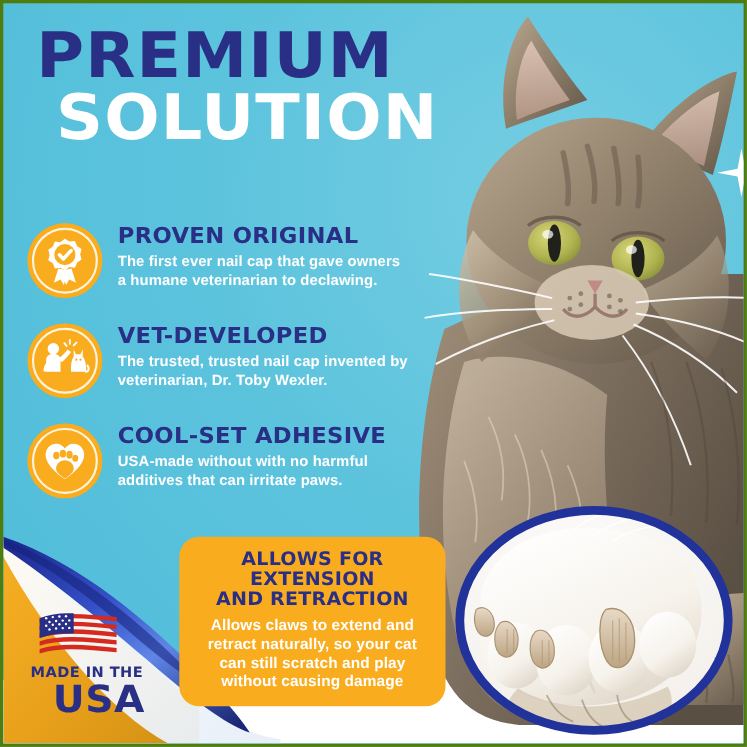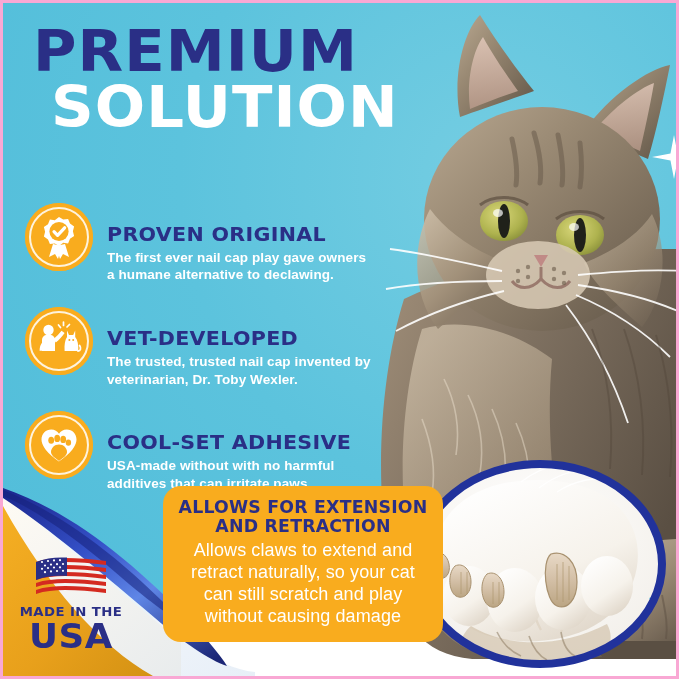--- a/index.html
+++ b/index.html
@@ -3,21 +3,21 @@
 <meta charset="utf-8">
 <style>
   html,body{margin:0;padding:0;}
   body{
     width:679px;height:679px;overflow:hidden;
     font-family:"Liberation Sans",sans-serif;
     background:#ffffff;
   }
   .stage{
     position:relative;width:679px;height:679px;overflow:hidden;
-    background:#f9a8d4;
+    background:#4d7c0f;
   }
   
   .bg{
     position:absolute;left:3px;top:3px;width:673px;height:673px;
     background:radial-gradient(ellipse at 72% 26%, #74cde2 0%, #5cc3dd 45%, #4fbcd9 100%);
     overflow:hidden;
   }
   .bg-bottom-white{
     position:absolute;left:0;bottom:0;width:100%;height:58px;background:#ffffff;
   }
@@ -56,59 +56,59 @@
   .f-icon{
     flex:0 0 auto;width:68px;height:68px;border-radius:50%;
     background:#f9ac1e;position:relative;margin-right:14px;
     box-shadow:inset 0 0 0 3px #f9ac1e;
   }
   .f-icon:before{
     content:"";position:absolute;left:4px;top:4px;right:4px;bottom:4px;
     border-radius:50%;border:2px solid #ffffff;opacity:.85;
   }
   .f-icon svg{position:absolute;left:11px;top:11px;width:46px;height:46px;}
-  .f-text{flex:1 1 auto;padding-top:1px;margin-top:20px;}
+  .f-text{flex:1 1 auto;padding-top:1px;}
   .f-title{
     font-family:"DejaVu Sans",sans-serif;font-weight:bold;
     font-size:20px;color:#2a2f86;letter-spacing:.3px;line-height:1.08;
     transform:scaleX(1.03);transform-origin:left center;margin-bottom:3px;
   }
   .f-body{
     font-size:13.5px;color:#ffffff;font-weight:bold;line-height:1.32;
     letter-spacing:.1px;max-width:268px;
   }
 
   
   .curl-wrap{position:absolute;left:0;bottom:0;width:270px;height:230px;z-index:8;}
   .curl-wrap svg{display:block;width:100%;height:100%;}
-  .usa-badge{position:absolute;left:10px;bottom:22px;width:116px;z-index:9;text-align:center;}
+  .usa-badge{position:absolute;left:10px;bottom:22px;width:116px;z-index:9;text-align:right;}
   .flag{width:74px;height:44px;margin:0 auto 5px;display:block;}
   .usa-made{
     font-family:"DejaVu Sans",sans-serif;font-weight:bold;color:#2a2f86;
     font-size:13px;letter-spacing:.4px;line-height:1;transform:scaleX(1.02);
   }
   .usa-big{
     font-family:"DejaVu Sans",sans-serif;font-weight:bold;color:#2a2f86;
     font-size:34px;letter-spacing:.5px;line-height:1.02;margin-top:1px;
     transform:scaleX(1.05);
   }
 
   
   .callout{
-    position:absolute;left:160px;bottom:34px;width:280px;z-index:10;
+    position:absolute;left:160px;bottom:34px;width:242px;z-index:10;
     background:#f9ac1e;border-radius:18px;padding:12px 14px 14px;
     box-sizing:border-box;text-align:center;
   }
   .co-title{
     font-family:"DejaVu Sans",sans-serif;font-weight:bold;
     color:#2a2f86;font-size:17px;line-height:1.08;letter-spacing:.2px;
     transform:scaleX(1.02);
   }
   .co-body{
-    color:#ffffff;font-weight:normal;font-size:18px;line-height:1.22;
+    color:#ffffff;font-weight:bold;font-size:14px;line-height:1.22;
     margin-top:5px;letter-spacing:.1px;
   }
 
   
   .paw-oval{
     position:absolute;left:408px;top:455px;width:258px;height:212px;z-index:9;
   }
   .paw-oval svg{display:block;width:100%;height:100%;}
 </style>
 </head>
@@ -245,21 +245,21 @@
           <svg viewBox="0 0 46 46" xmlns="http://www.w3.org/2000/svg">
             <path d="M17 30 L13 43 L19 40 L22 45 L26 32 Z" fill="#fff"></path>
             <path d="M29 30 L33 43 L27 40 L24 45 L20 32 Z" fill="#fff"></path>
             <path d="M23 3 l4.2 2.6 4.9-.6 1.9 4.6 4.1 2.8-1.2 4.8 1.2 4.8-4.1 2.8-1.9 4.6-4.9-.6L23 32l-4.2-2.6-4.9.6-1.9-4.6-4.1-2.8 1.2-4.8-1.2-4.8 4.1-2.8 1.9-4.6 4.9.6z" fill="#fff"></path>
             <circle cx="23" cy="17.5" r="9.6" fill="#f9ac1e"></circle>
             <path d="M18 17.6 l3.6 3.8 7-7.6" stroke="#fff" stroke-width="3.2" fill="none" stroke-linecap="round" stroke-linejoin="round"></path>
           </svg>
         </div>
         <div class="f-text">
           <div class="f-title">PROVEN ORIGINAL</div>
-          <div class="f-body">The first ever nail cap play gave owners a humane alternative to declawing.</div>
+          <div class="f-body">The first ever nail cap that gave owners a humane veterinarian to declawing.</div>
         </div>
       </div>
 
       <div class="feature">
         <div class="f-icon">
           <svg viewBox="0 0 46 46" xmlns="http://www.w3.org/2000/svg">
 
             <circle cx="12.5" cy="12" r="5.2" fill="#fff"></circle>
 
             <path d="M6 22 C6 18.6 9 16.5 12.5 16.5 C16 16.5 19 18.6 19 22 L19 33 L6 33 Z" fill="#fff"></path>

